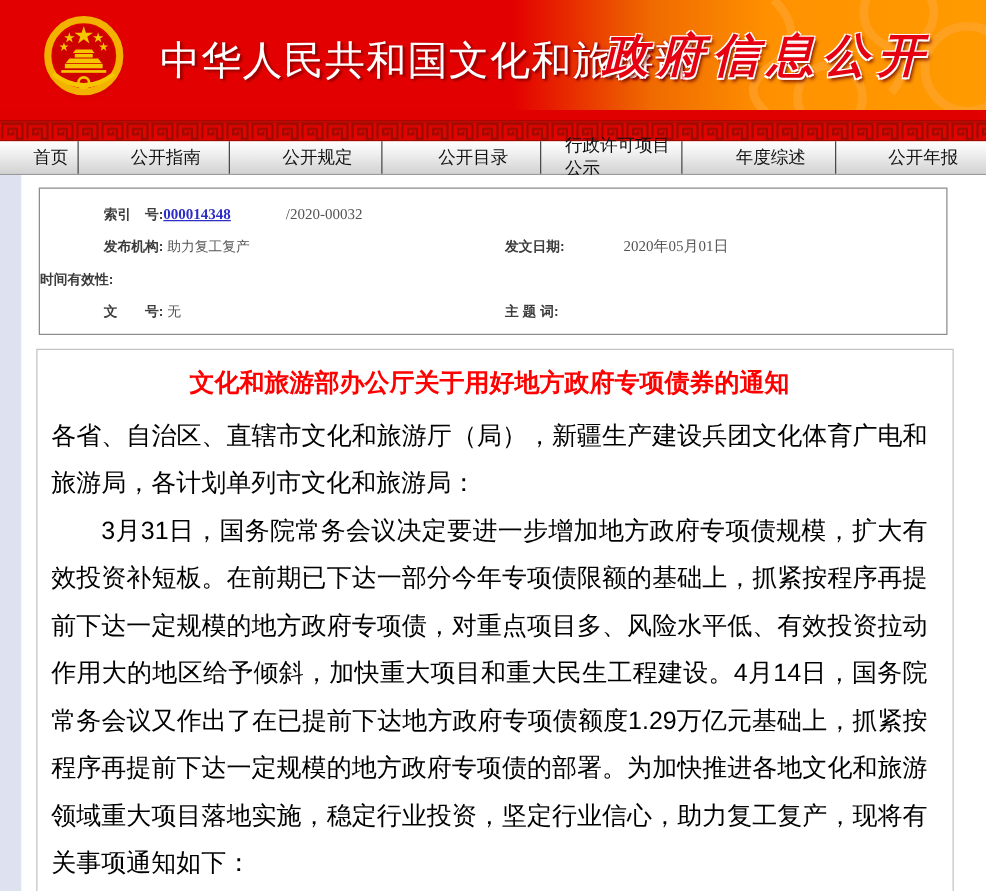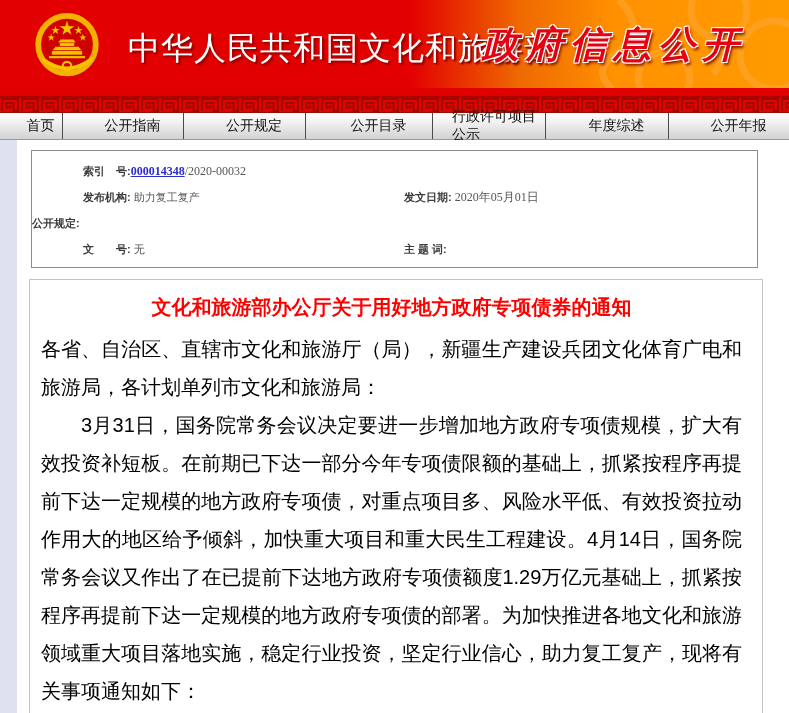--- a/index.html
+++ b/index.html
@@ -35,21 +35,21 @@
   .left-strip { position:absolute; left:0; top:0; bottom:0; width:17px; background:#dee2f0; }
 
   
   .meta-box { position:absolute; left:31px; top:10px; width:727px; height:118px;
     background:#fff; border:1px solid #8c8c8c; padding-top:7px; }
   .meta-row { display:flex; height:26px; align-items:center; font-size:11px; color:#4f4f4f; }
   .meta-cell-left { width:372px; padding-left:51px; white-space:nowrap; }
   .meta-cell-right { flex:1; white-space:nowrap; }
   .meta-label { font-weight:bold; color:#3c3c3c; }
   .meta-value { color:#555; }
-  .meta-num { font-family:"Liberation Serif","DejaVu Serif",serif; font-size:12px; }
+  .meta-num { font-family:"Liberation Serif","DejaVu Serif",serif; font-size:12px;margin-left:44px; }
   a.meta-link { color:#2d2dc8; font-weight:bold; text-decoration:underline; cursor:pointer;
     font-family:"Liberation Serif","DejaVu Serif",serif; font-size:12px; }
 
   
   .content-box { position:absolute; left:29px; top:139px; width:734px; height:560px;
     background:#fff; border:1px solid #c3c3c3; padding:14px 20px 30px 11px; }
   .doc-title { text-align:center; font-size:20px; font-weight:bold; color:#ff0000;
     line-height:26px; margin-bottom:10px; }
   .doc-body p { font-size:20px; line-height:38px; color:#000; text-align:justify; }
   .doc-body p.indent { text-indent:2em; }
@@ -127,21 +127,21 @@
         <span class="meta-label">发布机构:</span>
         <span class="meta-value">助力复工复产</span>
       </div>
       <div class="meta-cell-right">
         <span class="meta-label">发文日期:</span>
         <span class="meta-value meta-num">2020年05月01日</span>
       </div>
     </div>
     <div class="meta-row">
       <div class="meta-cell-right">
-        <span class="meta-label">公开规定:</span>
+        <span class="meta-label">时间有效性:</span>
         <span class="meta-value"></span>
       </div>
     </div>
     <div class="meta-row">
       <div class="meta-cell-left">
         <span class="meta-label">文　　号:</span>
         <span class="meta-value">无</span>
       </div>
       <div class="meta-cell-right">
         <span class="meta-label">主 题 词:</span>

